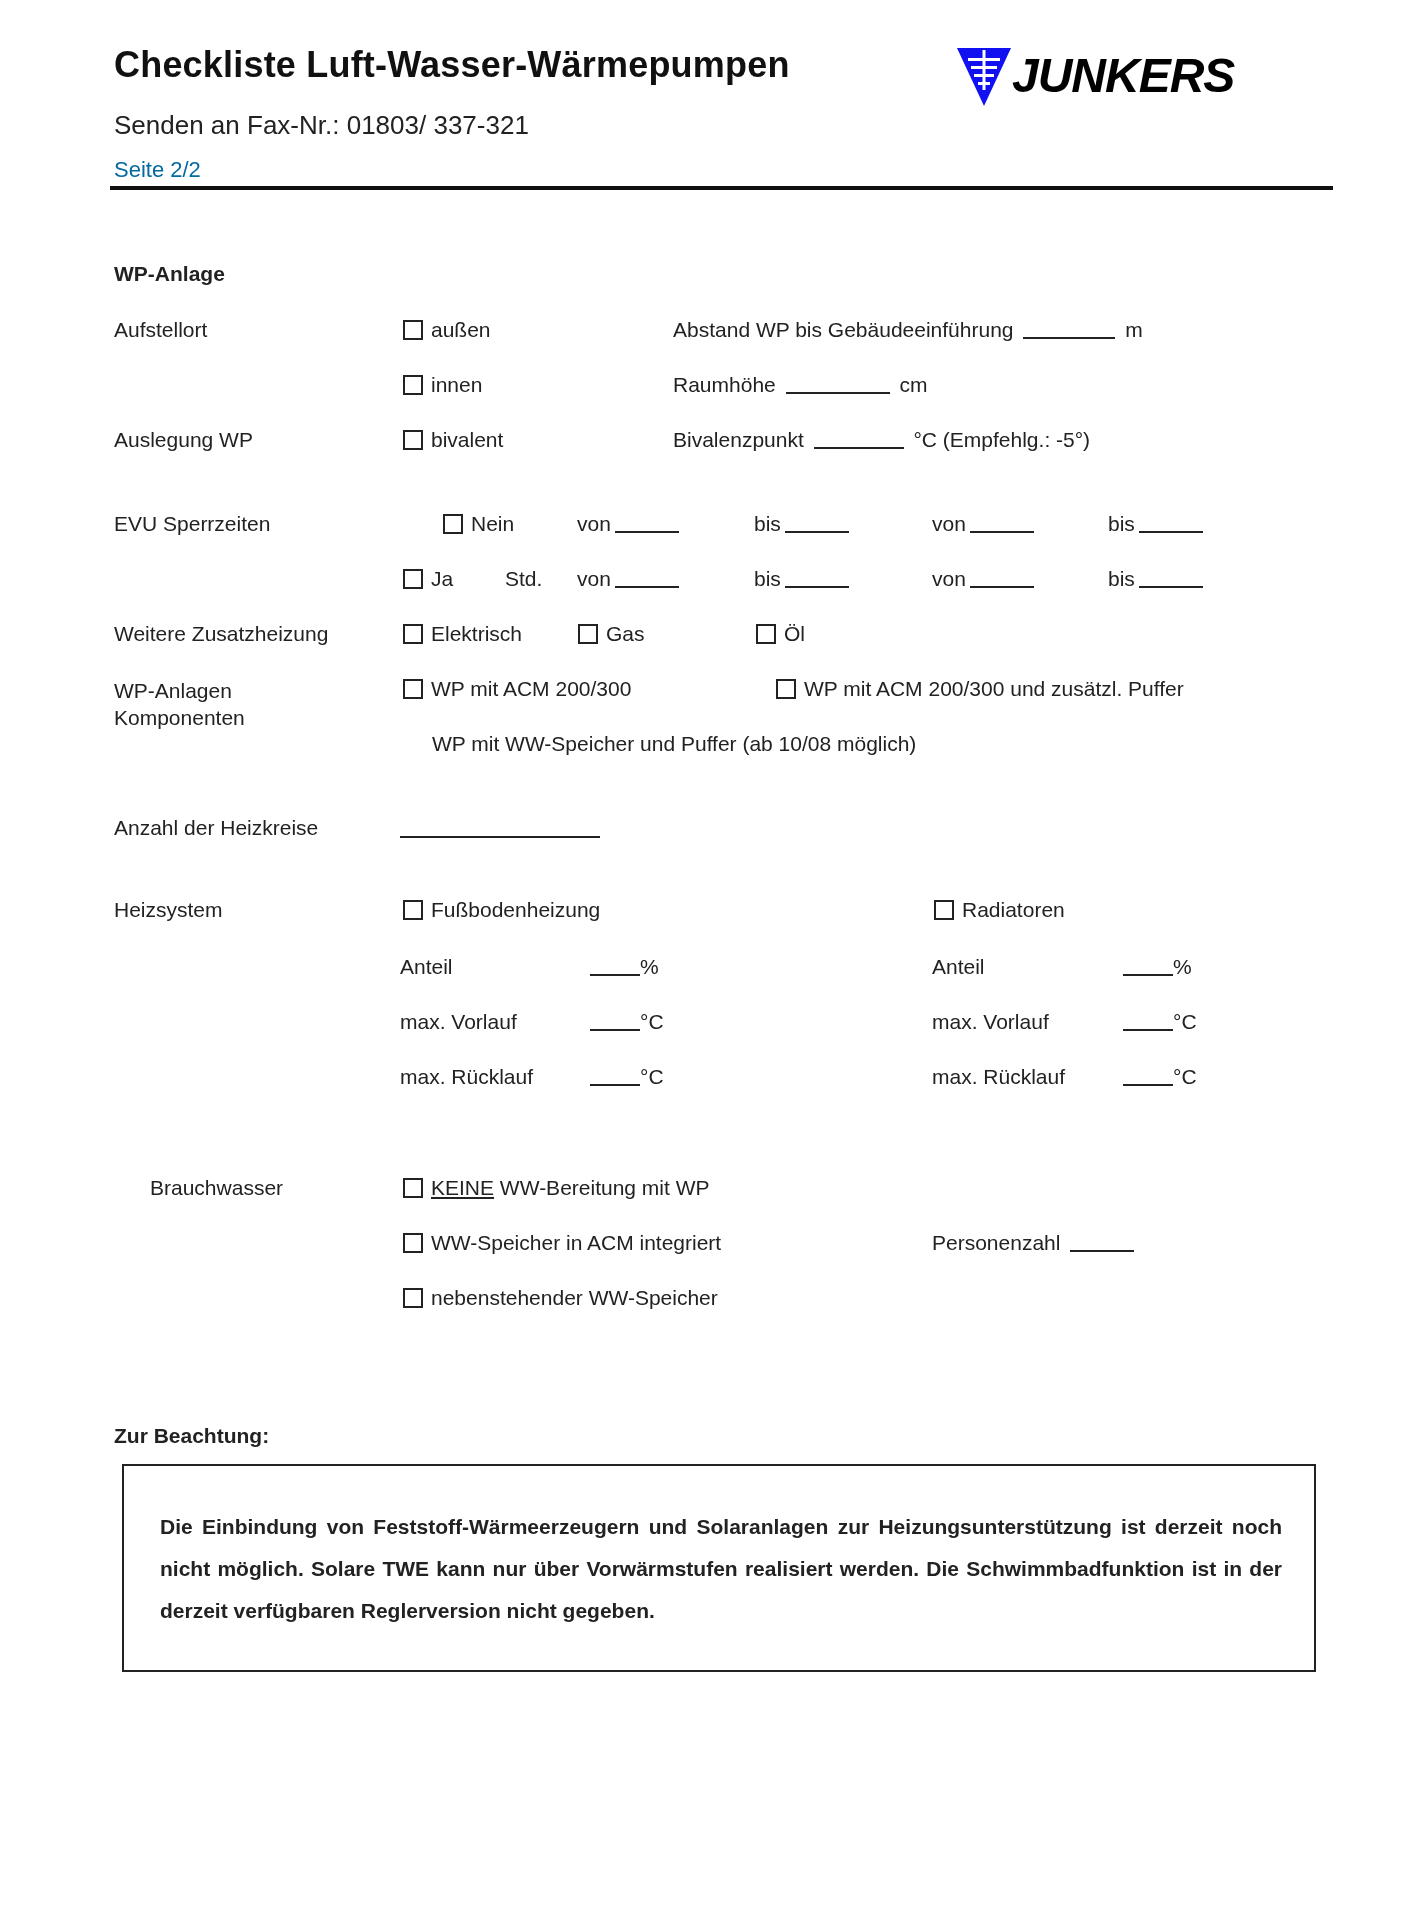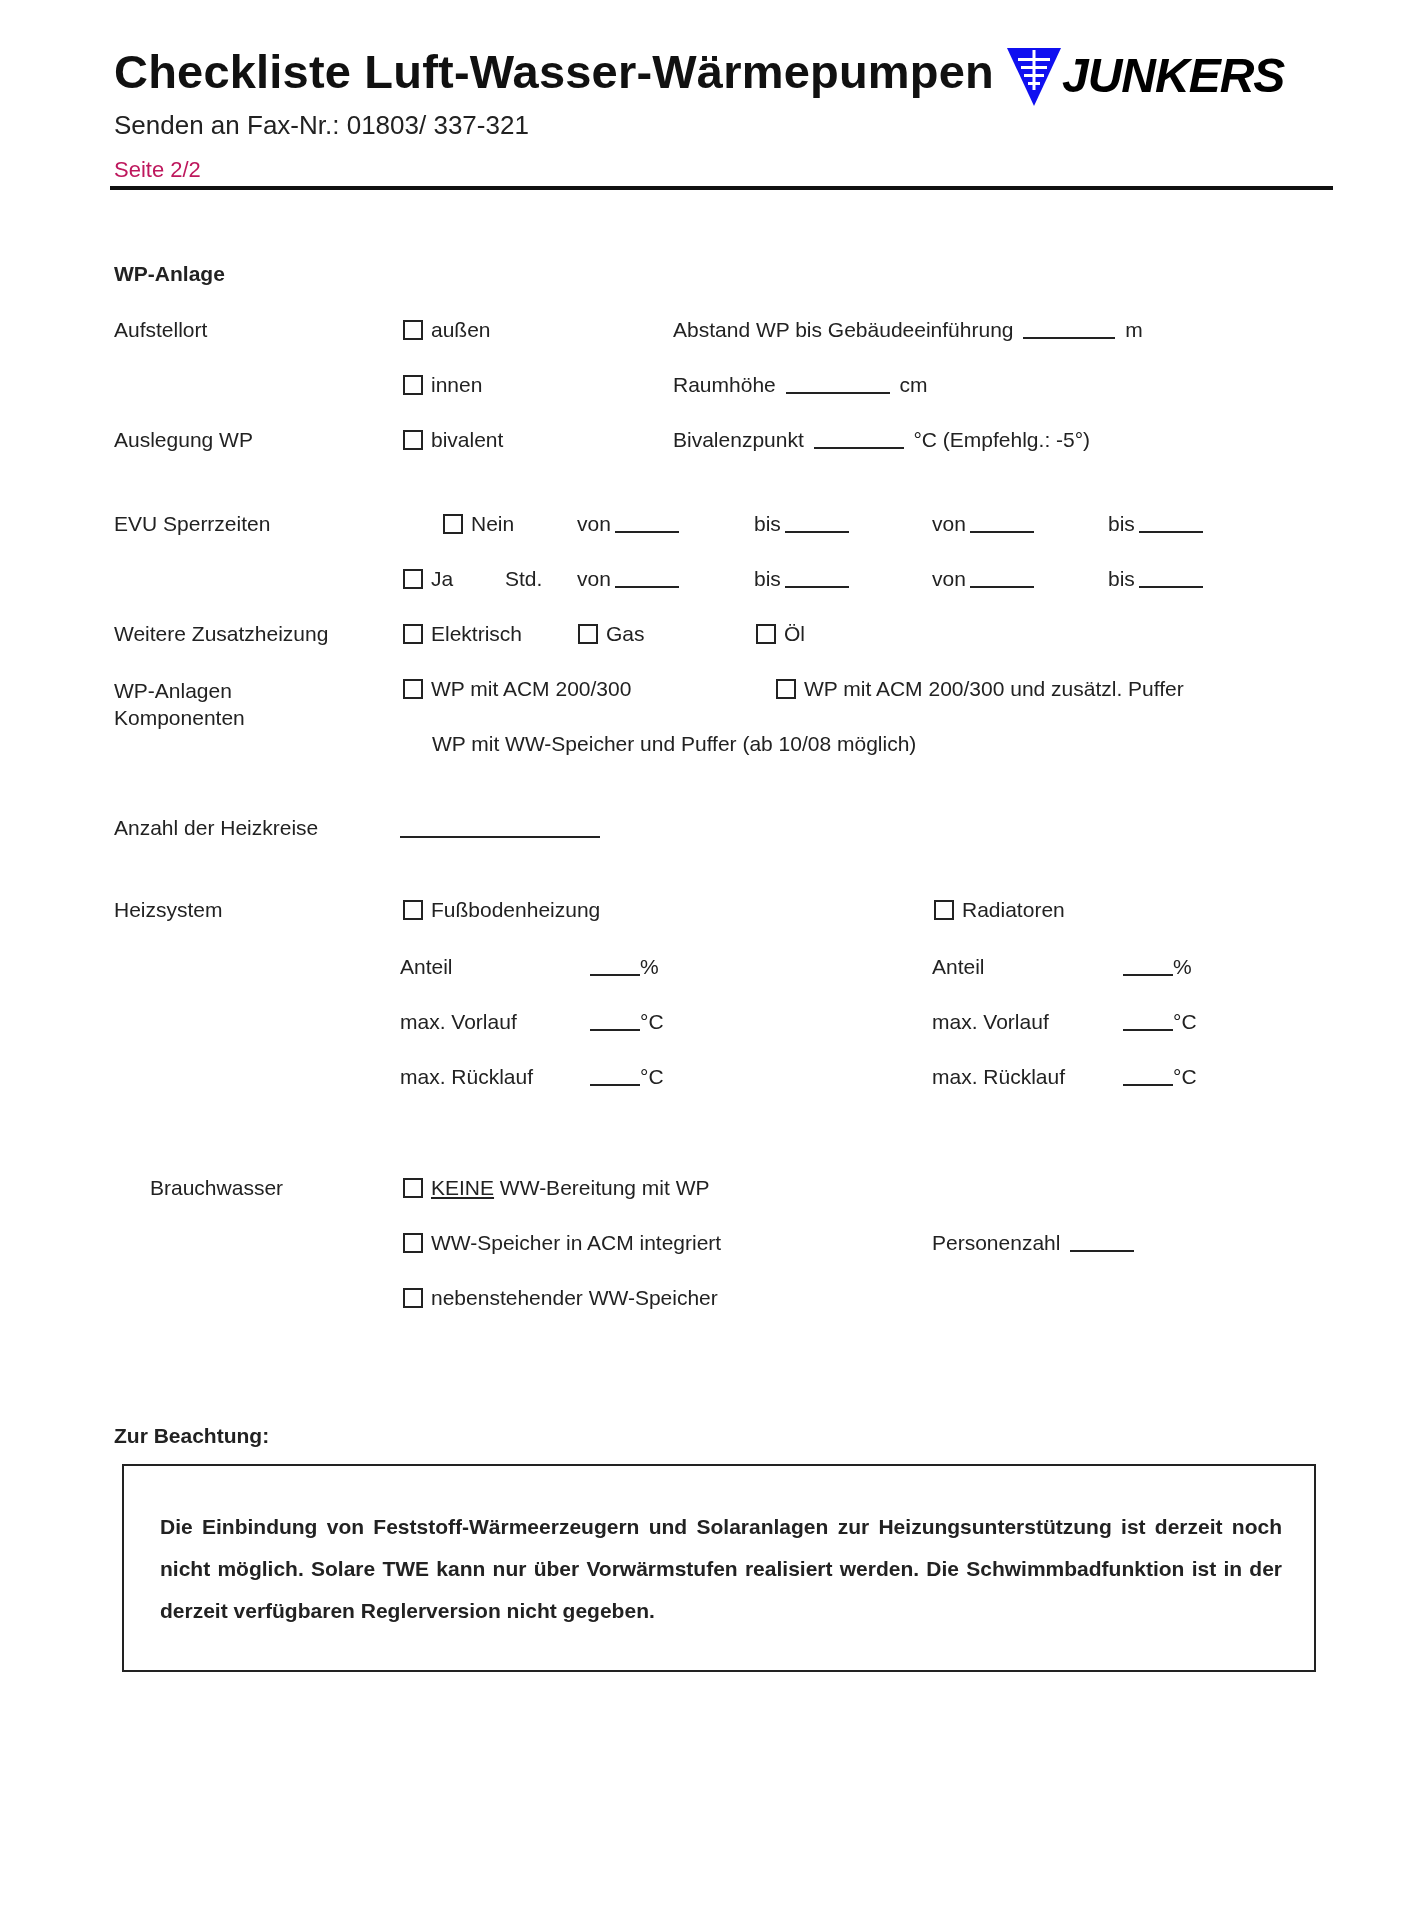--- a/index.html
+++ b/index.html
@@ -1,23 +1,23 @@
 <!DOCTYPE html>
 <html><head>
 <meta charset="utf-8">
 <style>
   html, body { margin:0; padding:0; background:#ffffff; }
   body { width:1423px; height:1920px; position:relative; overflow:hidden;
          font-family:"Liberation Sans", "DejaVu Sans", sans-serif; color:#1a1a1a; }
   .abs { position:absolute; white-space:nowrap; }
-  .title { left:114px; top:44px; font-size:47px; font-weight:bold; color:#111; letter-spacing:0.2px; }
+  .title { left:114px; top:44px; font-size:36px; font-weight:bold; color:#111; letter-spacing:0.2px; }
   .fax { left:114px; top:110px; font-size:26px; color:#222; }
-  .page { left:114px; top:157px; font-size:22px; color:#be185d; }
+  .page { left:114px; top:157px; font-size:22px; color:#0369a1; }
   .rule { left:110px; top:186px; width:1223px; height:4px; background:#111; }
-  .logo { left:1006px; top:46px; width:285px; height:66px; }
+  .logo { left:956px; top:46px; width:285px; height:66px; }
   .logo-text { position:absolute; left:56px; top:2px; font-size:48px; font-weight:bold; font-style:italic;
                color:#000; letter-spacing:-1px; font-family:"Liberation Sans", sans-serif; }
   .lbl { font-size:21px; color:#222; }
   .bold { font-weight:bold; }
   .cb { display:inline-block; width:20px; height:20px; border:2px solid #222; box-sizing:border-box;
         vertical-align:-3px; margin-right:8px; background:#fff; }
   .blank { display:inline-block; border-bottom:2px solid #222; height:18px; vertical-align:-2px; margin:0 4px; }
   .u { text-decoration:underline; }
   .notebox { left:122px; top:1464px; width:1194px; height:208px; border:2px solid #222; box-sizing:border-box; }
   .notetext { position:absolute; left:36px; right:32px; top:40px; font-size:21px; font-weight:bold;

